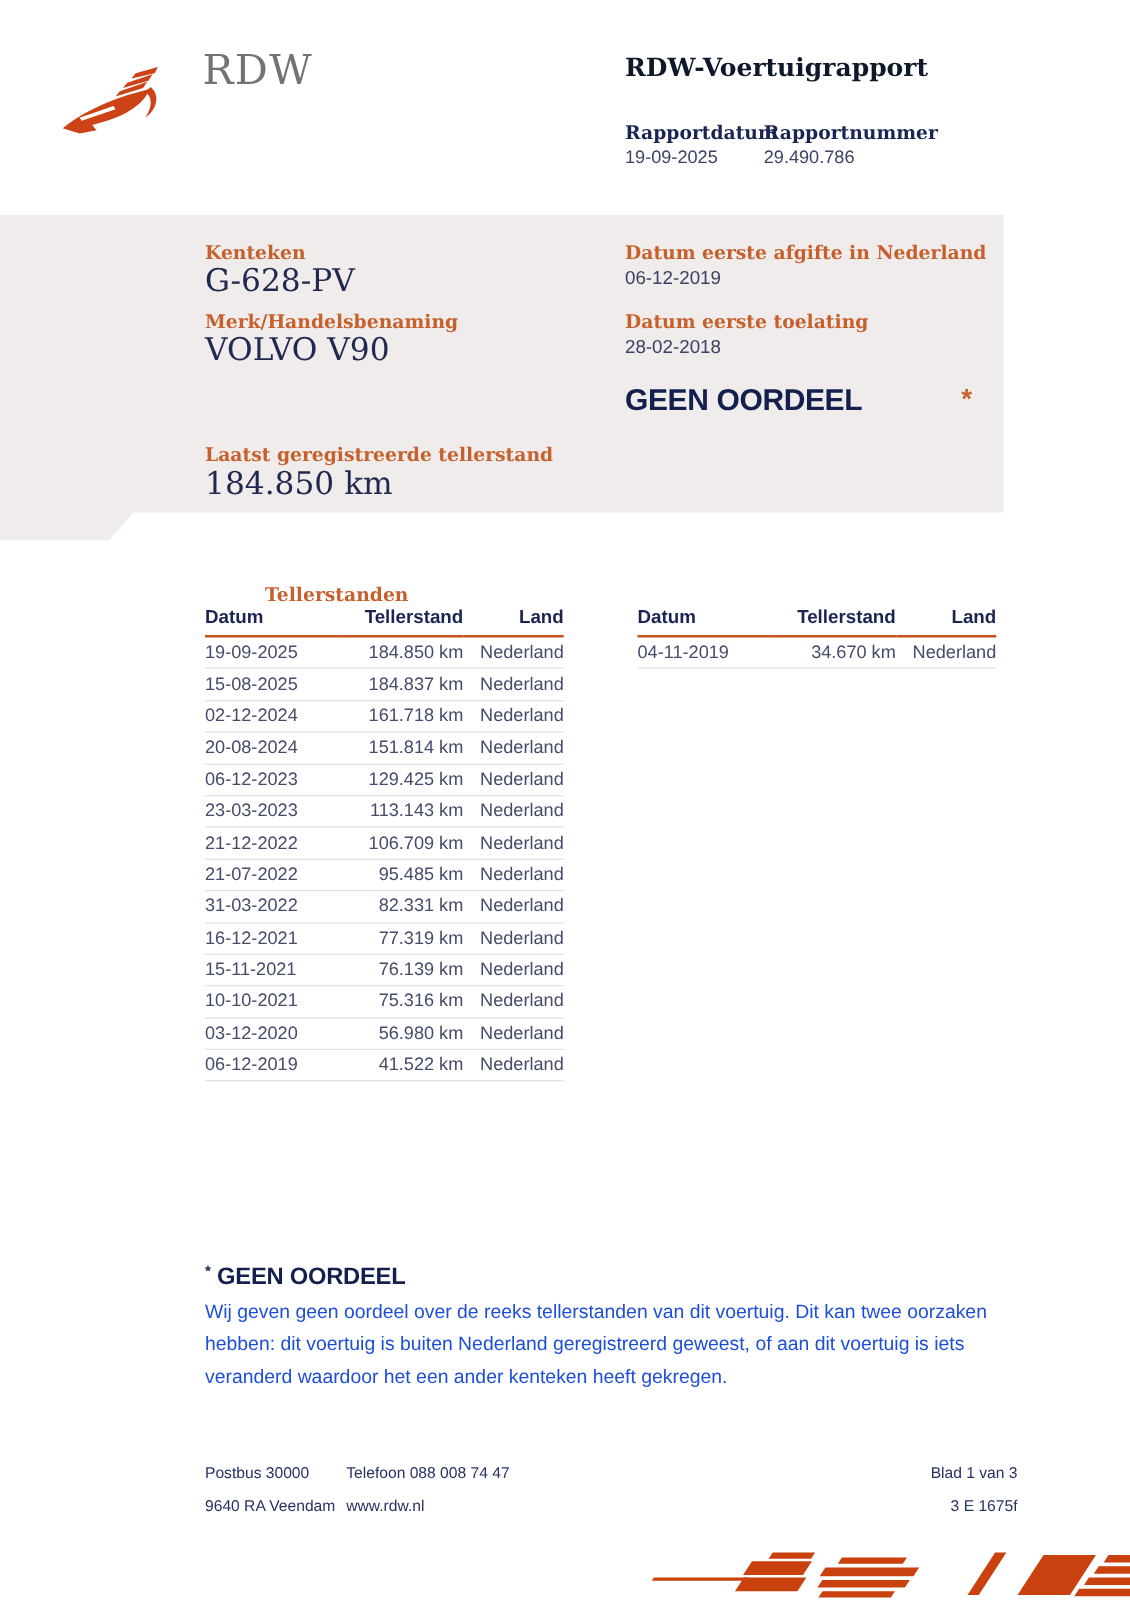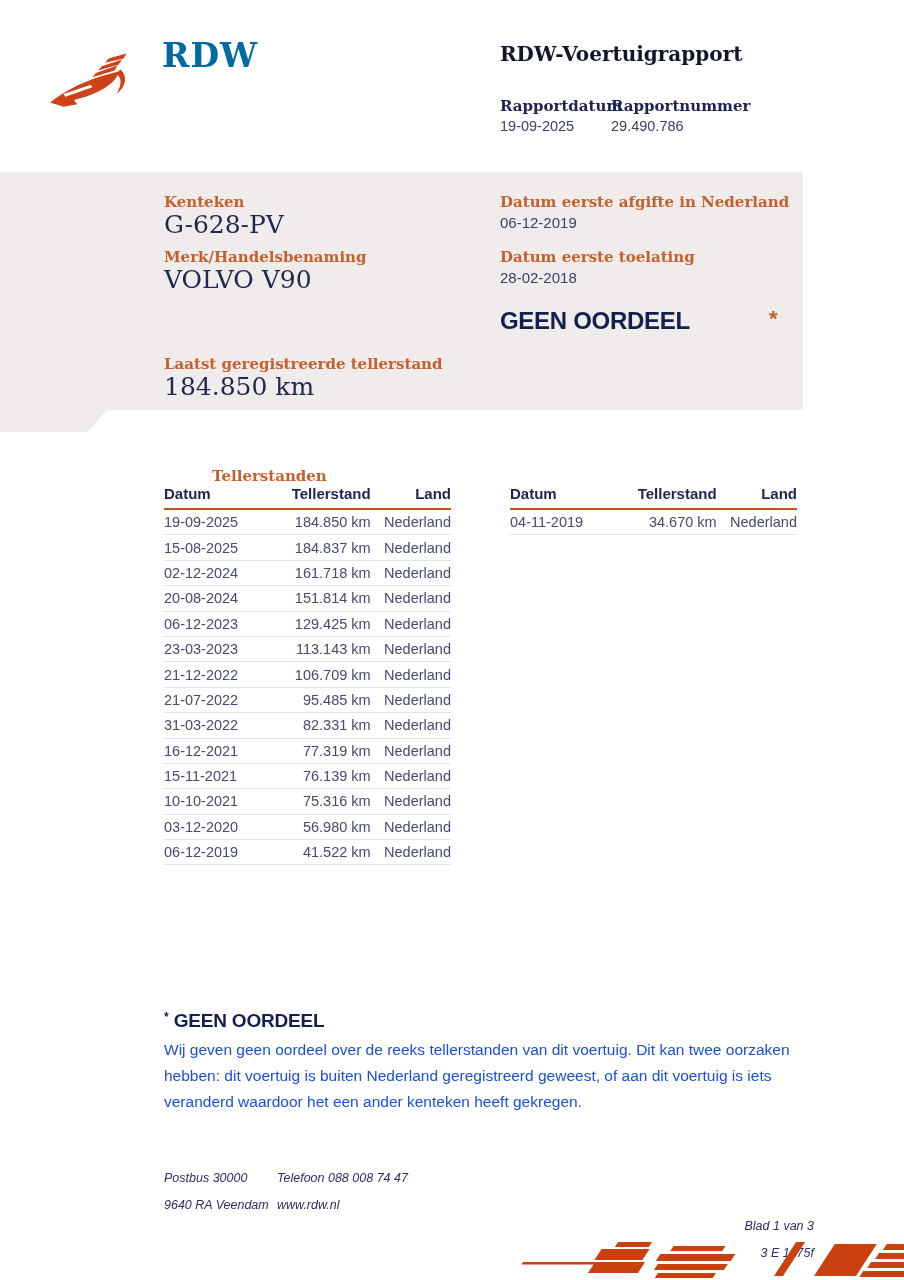--- a/index.html
+++ b/index.html
@@ -1,22 +1,22 @@
 <!DOCTYPE html>
 <html><head>
 <meta charset="utf-8">
 <style>
   html,body{margin:0;padding:0;background:#ffffff;}
   .page{position:relative;width:904px;height:1280px;background:#ffffff;overflow:hidden;
         font-family:"Liberation Sans",sans-serif;color:#3C4265;}
   .abs{position:absolute;}
 
   
-  .brand-text{left:162px;top:36px;font-family:"DejaVu Serif",serif;font-weight:700;
-              font-size:33px;color:#0369a1;letter-spacing:1px;}
+  .brand-text{left:162px;top:36px;font-family:"DejaVu Serif",serif;font-weight:400;
+              font-size:33px;color:#737373;letter-spacing:1px;}
   .doc-title{left:500px;top:42px;font-family:"DejaVu Serif",serif;font-weight:600;
              font-size:20px;color:#0f172a;}
   .meta-label{font-family:"DejaVu Serif",serif;font-weight:700;font-size:15px;color:#1B2553;}
   .meta-value{font-size:14.5px;color:#3C4265;}
 
   
   .summary-bg{left:0;top:172px;width:803px;height:260px;background:#EFECEB;
               clip-path:polygon(0 0,100% 0,100% 91.5%,13.3% 91.5%,10.9% 100%,0 100%);}
   .field-label{font-family:"DejaVu Serif",serif;font-weight:700;font-size:15px;color:#C6602C;}
   .field-value-lg{font-family:"DejaVu Serif",serif;font-size:25px;color:#1F284E;}
@@ -36,22 +36,22 @@
   table.odometer th:nth-child(3){width:28%;}
   table.odometer th:nth-child(2),table.odometer td:nth-child(2),
   table.odometer th:nth-child(3),table.odometer td:nth-child(3){text-align:right;}
 
   
   .note-star{font-size:12px;font-weight:700;color:#13204E;vertical-align:6px;margin-right:5px;}
   .note-title{font-size:19px;font-weight:700;color:#13204E;letter-spacing:-0.2px;}
   .note-body{width:648px;font-size:15.5px;line-height:26px;color:#1d4ed8;}
 
   
-  .foot{font-size:12.5px;color:#273163;font-style:italic;}
-  .foot-right{text-align:right;width:120px;margin-top:48px;}
+  .foot{font-size:12.5px;color:#273163;}
+  .foot-right{text-align:right;width:120px;}
 </style>
 </head>
 <body>
 
 <div class="page">
 
   <svg class="abs" style="left:40px;top:48px;width:110px;height:66px;" viewBox="0 0 130 75" aria-hidden="true">
     <g fill="#CB4316">
       <path d="M12,63 C28,50 48,40 72,32 L94,26 C90,38 76,49 54,56 L40,60 L44,65 L28,68 Z"></path>
       <path d="M66,28 L92,19 L88,25 L62,33 Z"></path>

